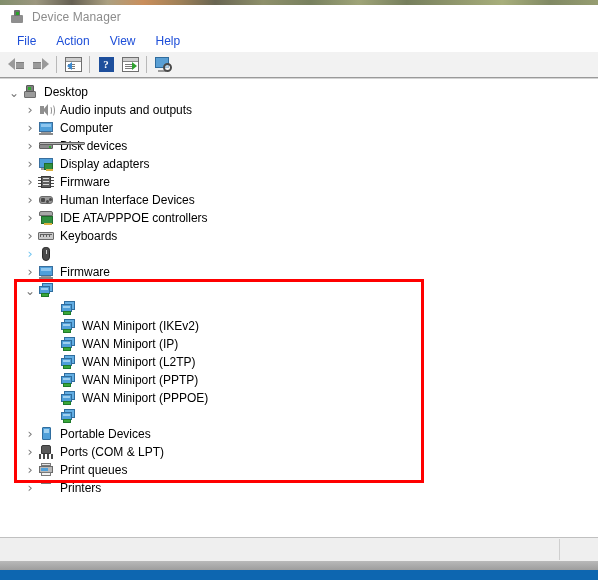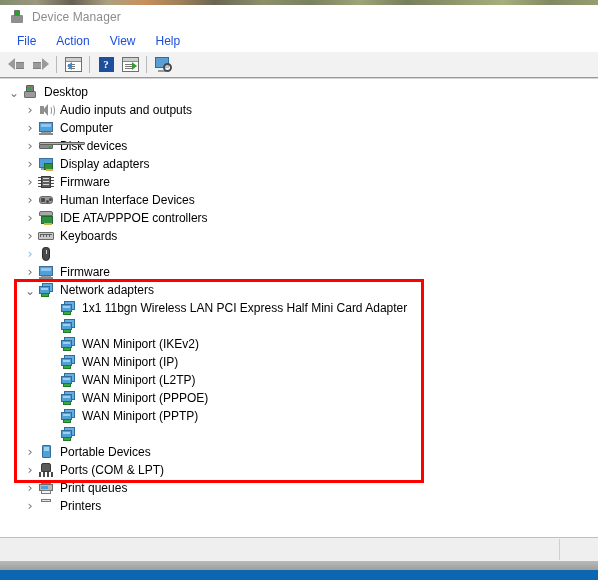--- a/index.html
+++ b/index.html
@@ -531,83 +531,73 @@
           </span>
           <span class="lbl">Firmware</span>
         </div>
         <div class="row d1">
           <span class="twisty" style="font-size: 12px; line-height: 12px; padding-top: 2px;">⌄</span>
           <span class="ic ic-net">
             <span class="back"></span>
             <span class="front"></span>
             <span class="plug"></span>
           </span>
-          <span class="lbl">Network adapters</span>
         </div>
         <div class="row d2">
           <span class="twisty none"></span>
           <span class="ic ic-net">
             <span class="back"></span>
             <span class="front"></span>
             <span class="plug"></span>
           </span>
-          <span class="lbl">1x1 11bgn Wireless LAN PCI Express Half Mini Card Adapter</span>
         </div>
         <div class="row d2">
           <span class="twisty none"></span>
           <span class="ic ic-net">
             <span class="back"></span>
             <span class="front"></span>
             <span class="plug"></span>
           </span>
+          <span class="lbl">WAN Miniport (IKEv2)</span>
         </div>
         <div class="row d2">
           <span class="twisty none"></span>
           <span class="ic ic-net">
             <span class="back"></span>
             <span class="front"></span>
             <span class="plug"></span>
           </span>
-          <span class="lbl">WAN Miniport (IKEv2)</span>
+          <span class="lbl">WAN Miniport (IP)</span>
         </div>
         <div class="row d2">
           <span class="twisty none"></span>
           <span class="ic ic-net">
             <span class="back"></span>
             <span class="front"></span>
             <span class="plug"></span>
           </span>
-          <span class="lbl">WAN Miniport (IP)</span>
+          <span class="lbl">WAN Miniport (L2TP)</span>
         </div>
         <div class="row d2">
           <span class="twisty none"></span>
           <span class="ic ic-net">
             <span class="back"></span>
             <span class="front"></span>
             <span class="plug"></span>
           </span>
-          <span class="lbl">WAN Miniport (L2TP)</span>
+          <span class="lbl">WAN Miniport (PPTP)</span>
         </div>
         <div class="row d2">
           <span class="twisty none"></span>
           <span class="ic ic-net">
             <span class="back"></span>
             <span class="front"></span>
             <span class="plug"></span>
           </span>
           <span class="lbl">WAN Miniport (PPPOE)</span>
-        </div>
-        <div class="row d2">
-          <span class="twisty none"></span>
-          <span class="ic ic-net">
-            <span class="back"></span>
-            <span class="front"></span>
-            <span class="plug"></span>
-          </span>
-          <span class="lbl">WAN Miniport (PPTP)</span>
         </div>
         <div class="row d2">
           <span class="twisty none"></span>
           <span class="ic ic-net">
             <span class="back"></span>
             <span class="front"></span>
             <span class="plug"></span>
           </span>
         </div>
         <div class="row d1">

